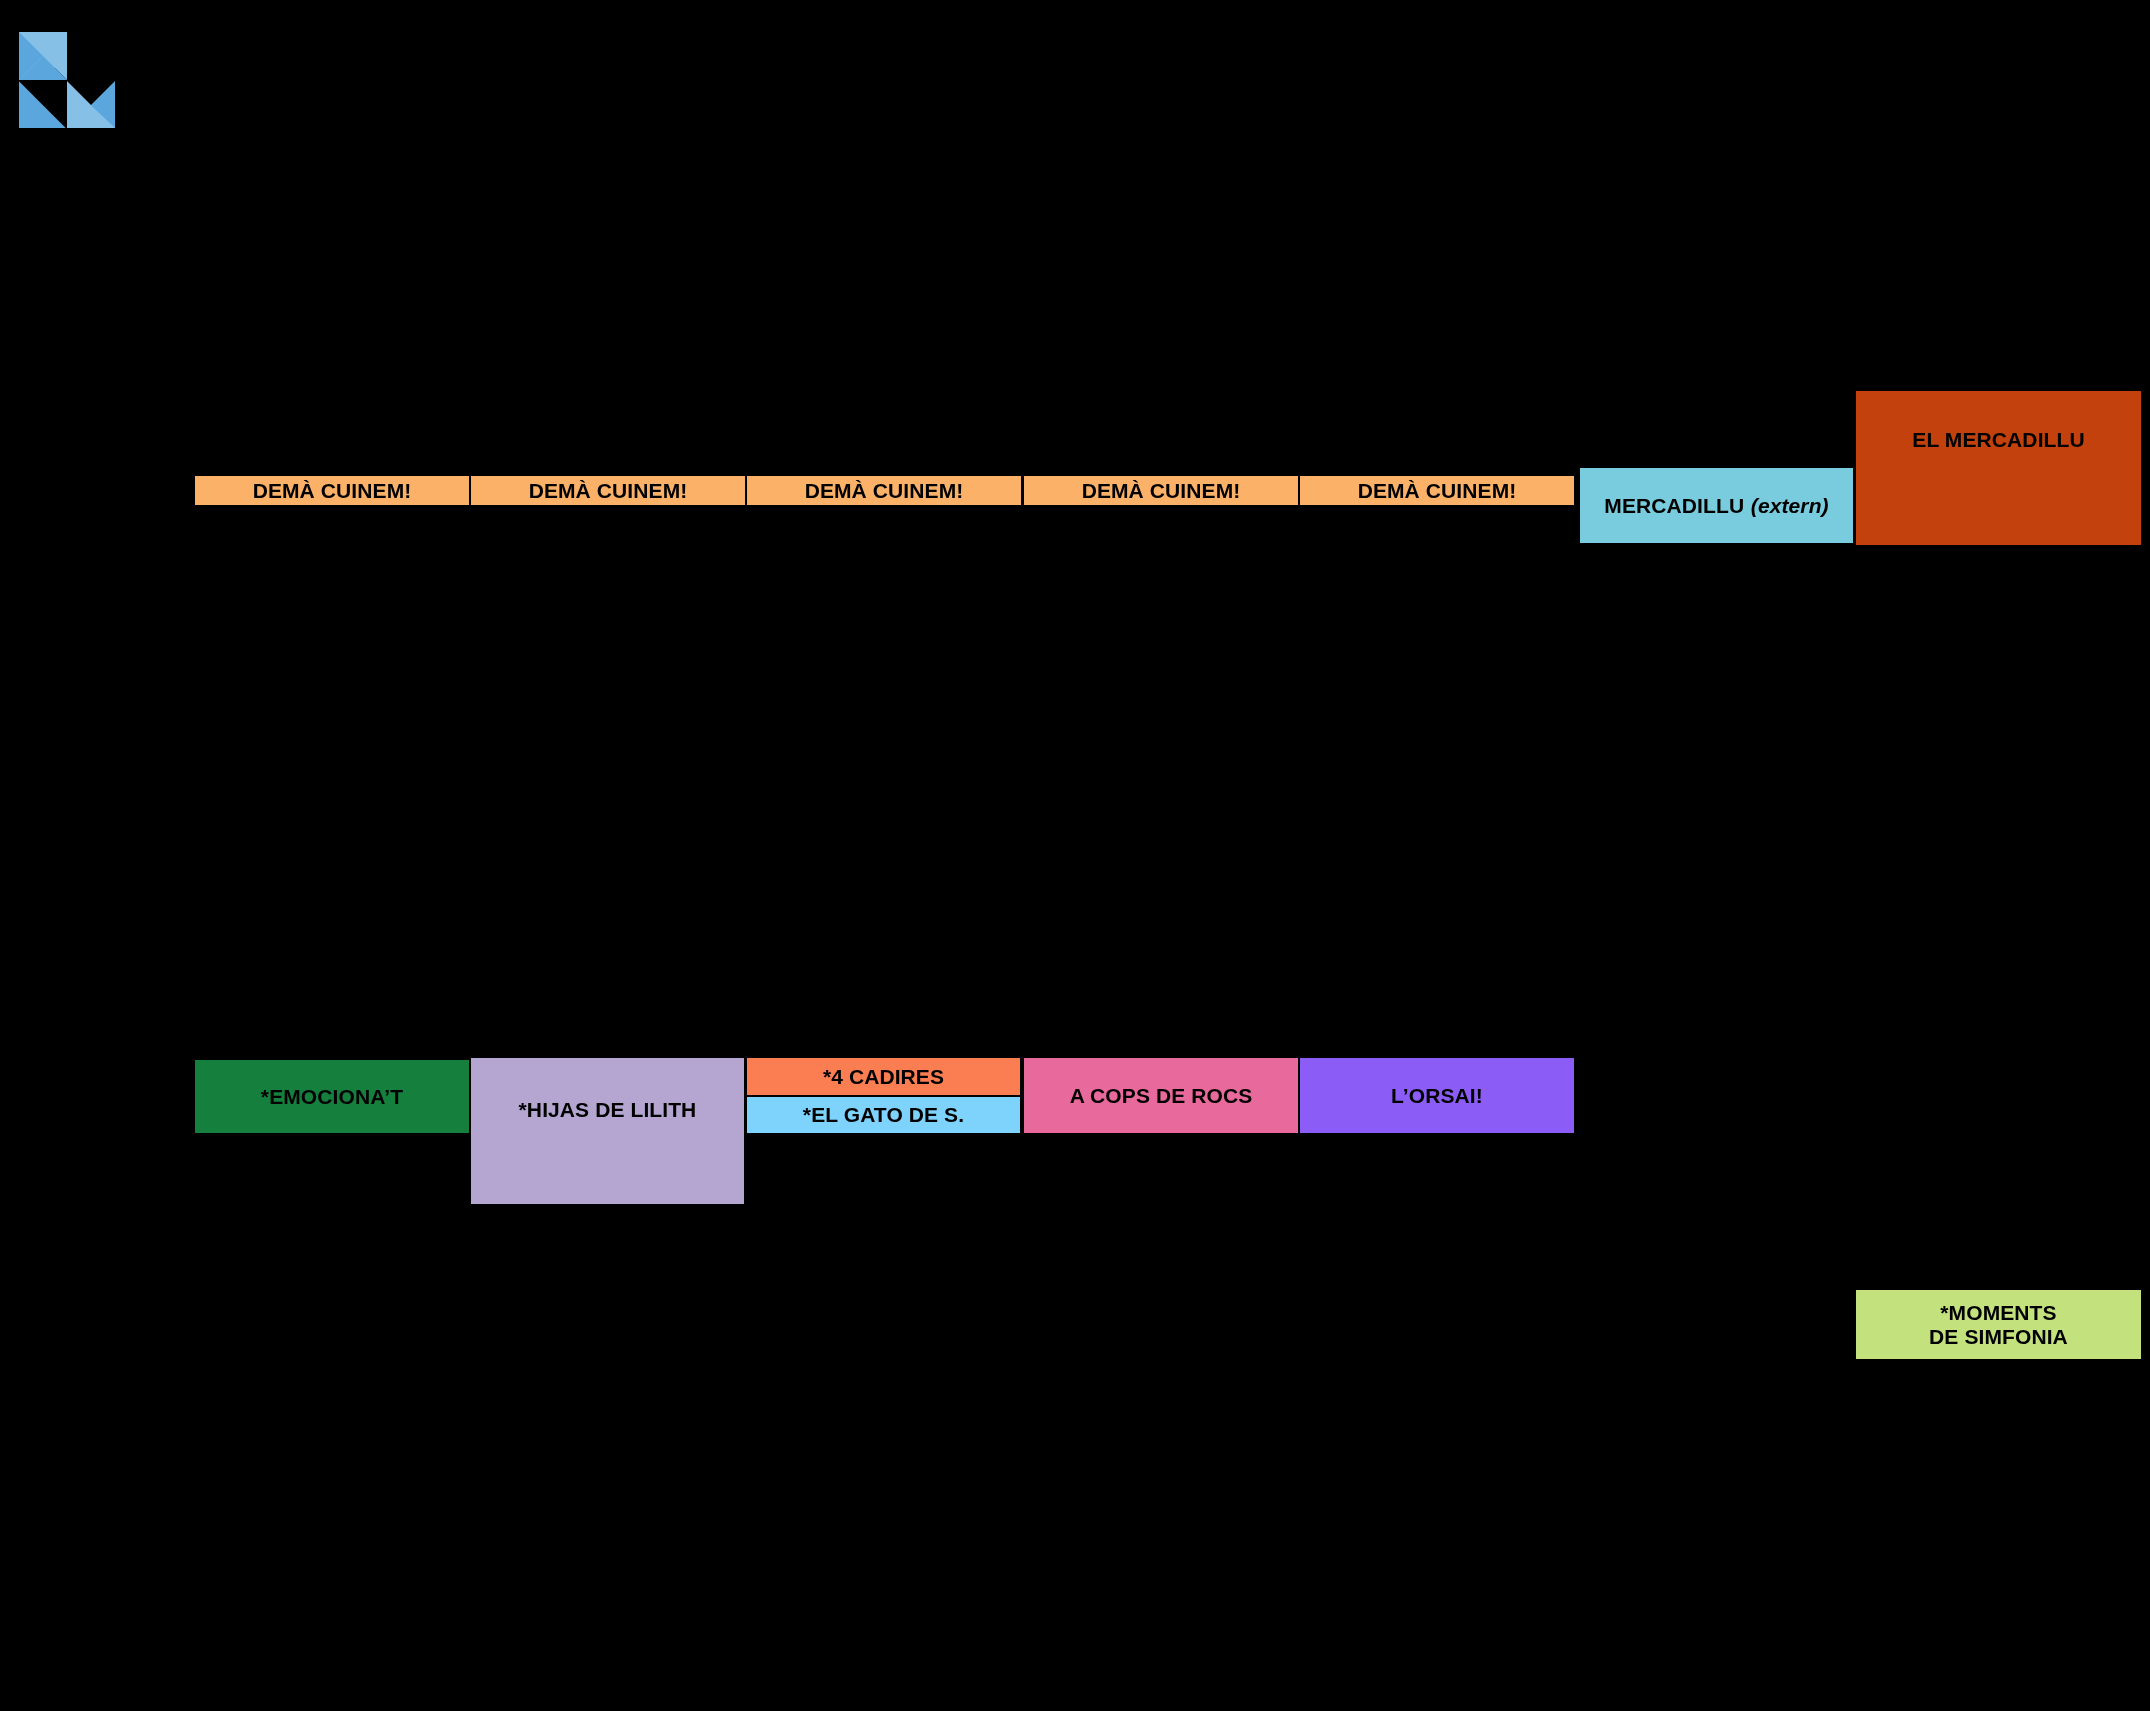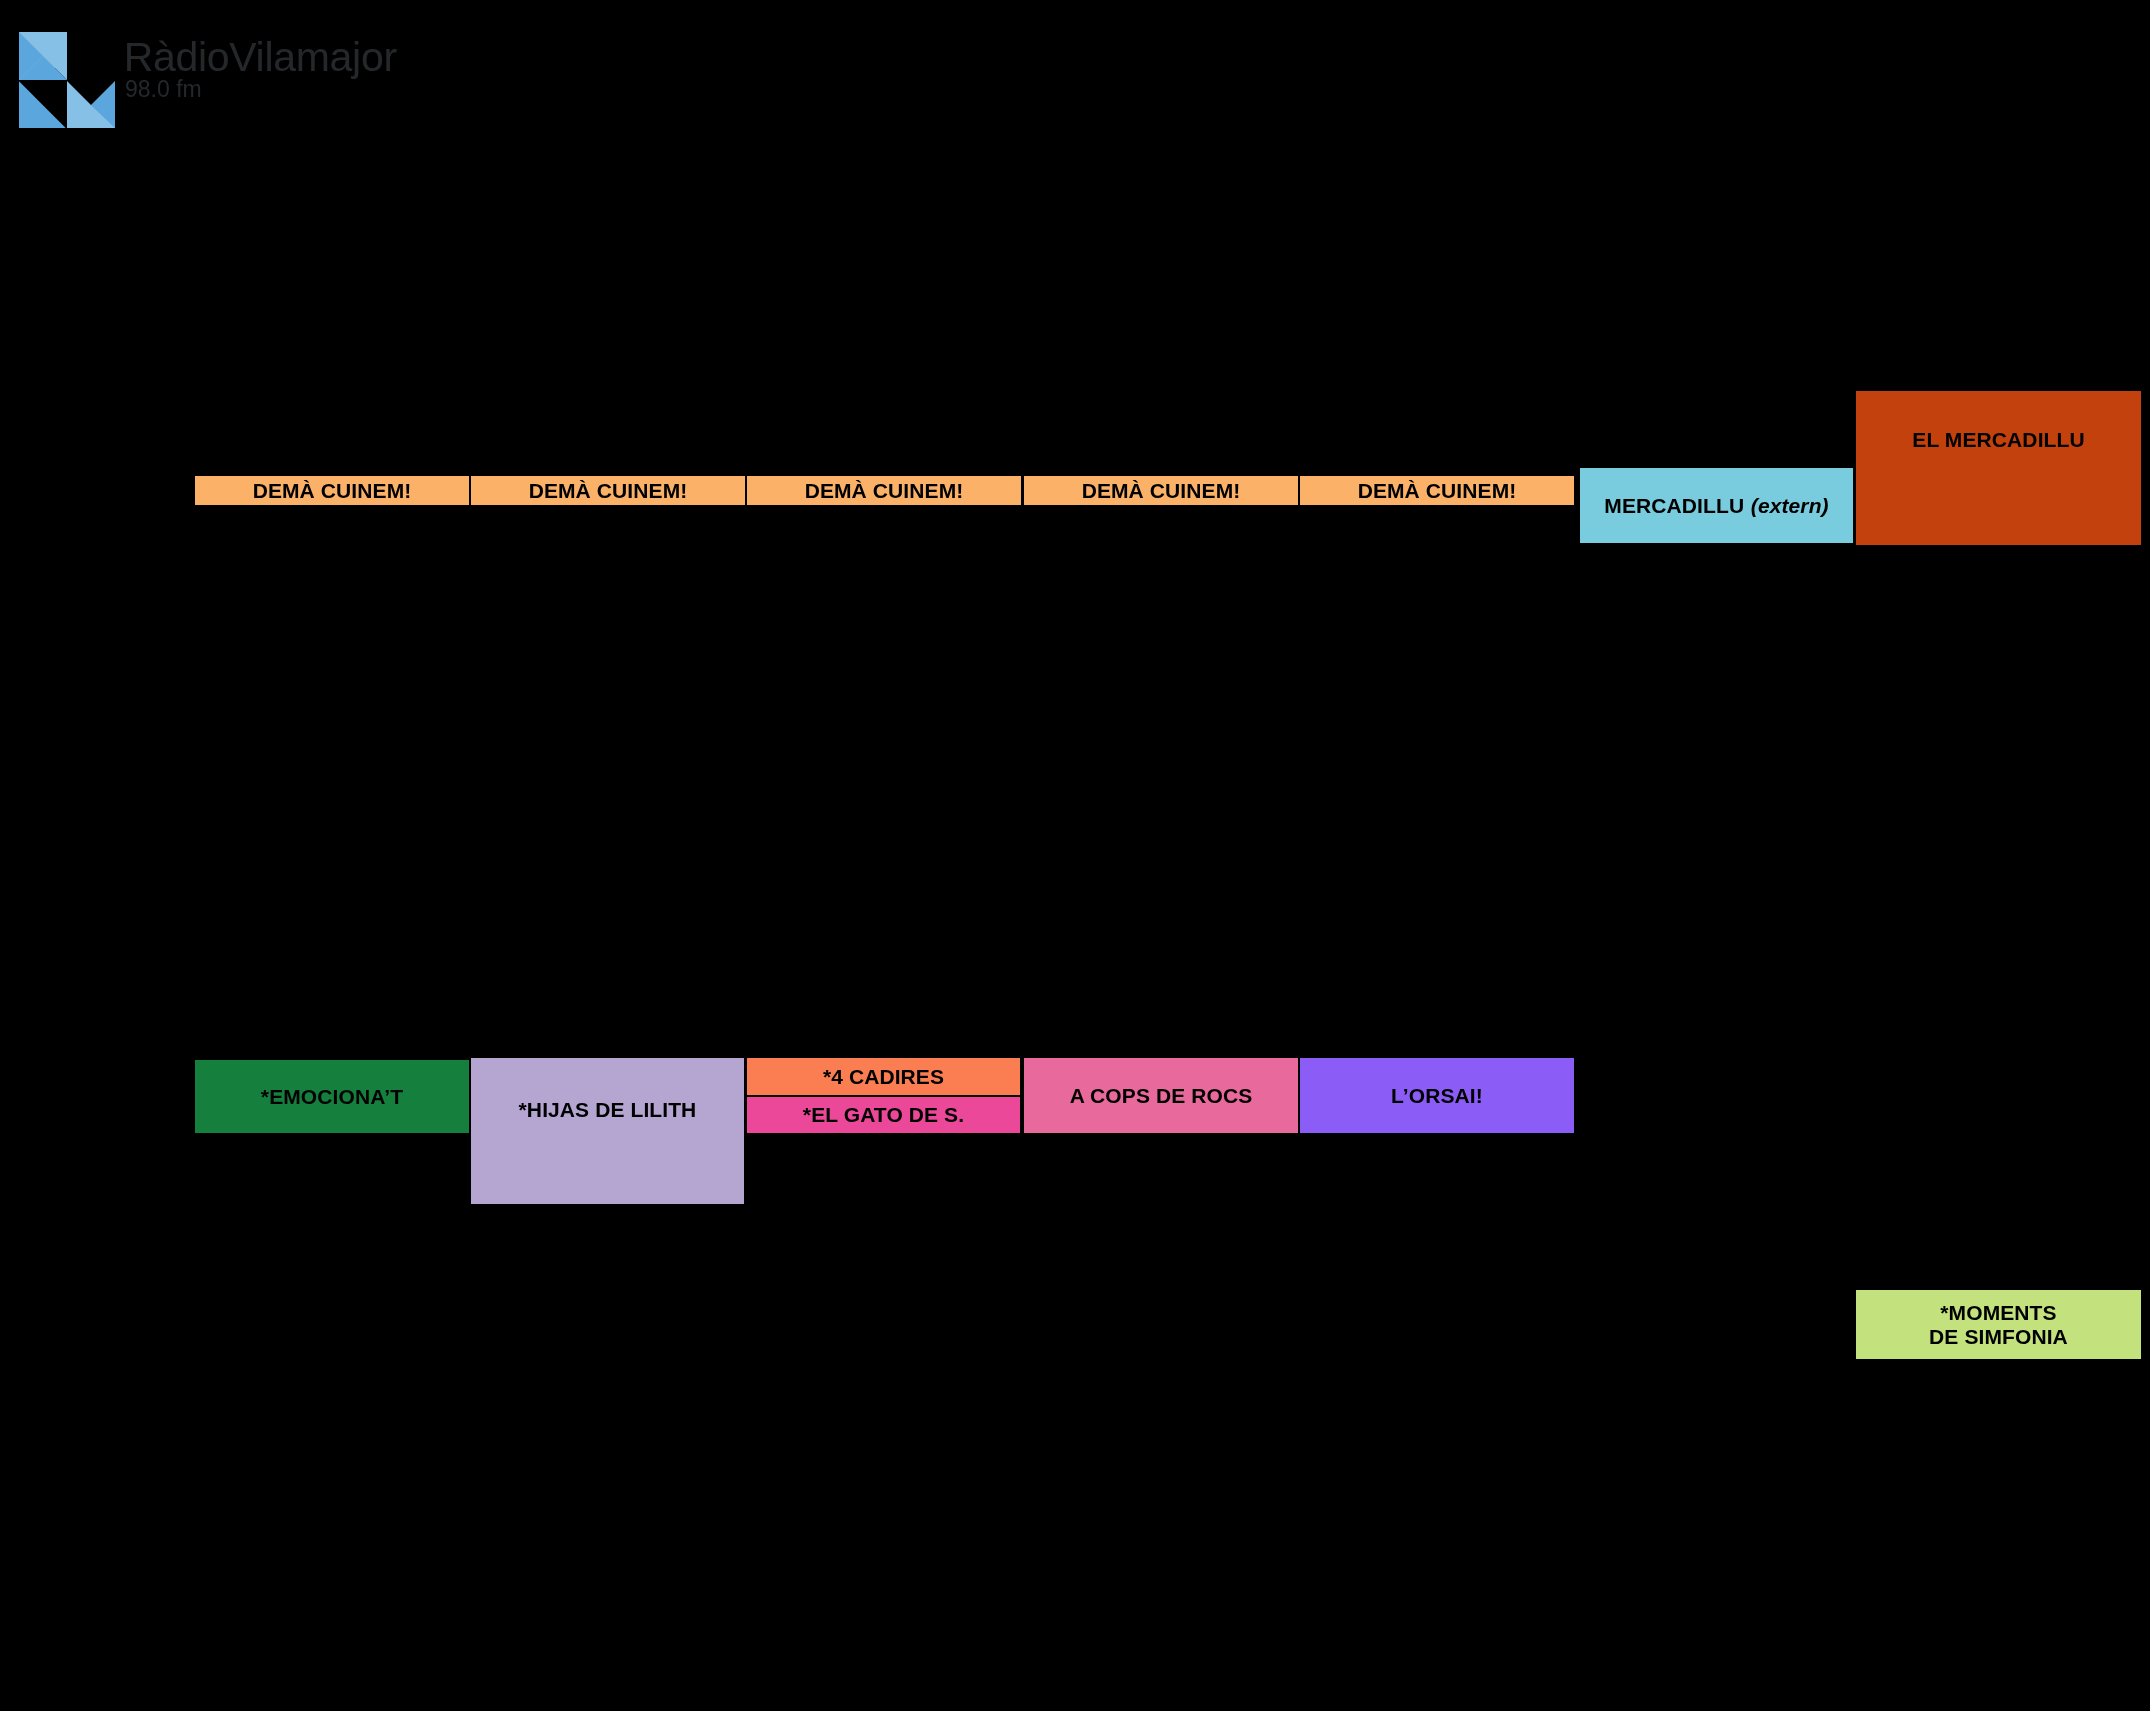--- a/index.html
+++ b/index.html
@@ -109,24 +109,20 @@
         <polygon points="0,72 72,72 36,36" fill="#5ba7dd"></polygon>
         <rect x="0" y="0" width="72" height="72" fill="none"></rect>
 
         <polygon points="0,74 0,144 70,144" fill="#5ba7dd"></polygon>
 
         <polygon points="72,74 108,110 144,74 144,144 72,144" fill="#86c0e6"></polygon>
         <polygon points="108,110 144,74 144,144" fill="#5ba7dd"></polygon>
         <polygon points="72,74 108,110 72,144" fill="#86c0e6"></polygon>
       </svg>
     </div>
-    <div id="logo-wordmark">
-      <span class="logo-name">RàdioVilamajor</span>
-      <span class="logo-freq">98.0 fm</span>
-    </div>
   </div>
 
   <div id="blocks-layer">
       <div class="blk" style="left: 194px; top: 475px; width: 276px; height: 31px; background: rgb(251, 178, 104);">
         <span class="label">DEMÀ CUINEM!</span>
       </div>
       <div class="blk" style="left: 470px; top: 475px; width: 276px; height: 31px; background: rgb(251, 178, 104);">
         <span class="label">DEMÀ CUINEM!</span>
       </div>
       <div class="blk" style="left: 746px; top: 475px; width: 276px; height: 31px; background: rgb(251, 178, 104);">
@@ -147,21 +143,21 @@
       </div>
       <div class="blk" style="left: 194px; top: 1059px; width: 276px; height: 75px; background: #15803d;">
         <span class="label">*EMOCIONA’T</span>
       </div>
       <div class="blk align-top-pad tx-lilith" style="left: 470px; top: 1057px; width: 275px; height: 148px; background: rgb(180, 166, 208); justify-content: center;">
         <span class="label">*HIJAS DE LILITH</span>
       </div>
       <div class="blk" style="left: 746px; top: 1057px; width: 275px; height: 39px; background: rgb(251, 126, 82);">
         <span class="label">*4 CADIRES</span>
       </div>
-      <div class="blk" style="left: 746px; top: 1096px; width: 275px; height: 38px; background: #ec4899;">
+      <div class="blk" style="left: 746px; top: 1096px; width: 275px; height: 38px; background: #7dd3fc;">
         <span class="label">*EL GATO DE S.</span>
       </div>
       <div class="blk" style="left: 1023px; top: 1057px; width: 276px; height: 77px; background: rgb(232, 105, 155);">
         <span class="label">A COPS DE ROCS</span>
       </div>
       <div class="blk" style="left: 1299px; top: 1057px; width: 276px; height: 77px; background: #8b5cf6;">
         <span class="label">L’ORSAI!</span>
       </div>
       <div class="blk" style="left: 1855px; top: 1289px; width: 287px; height: 71px; background: rgb(195, 225, 125);">
         <span class="label"><span>*MOMENTS</span><br><span>DE SIMFONIA</span></span>

